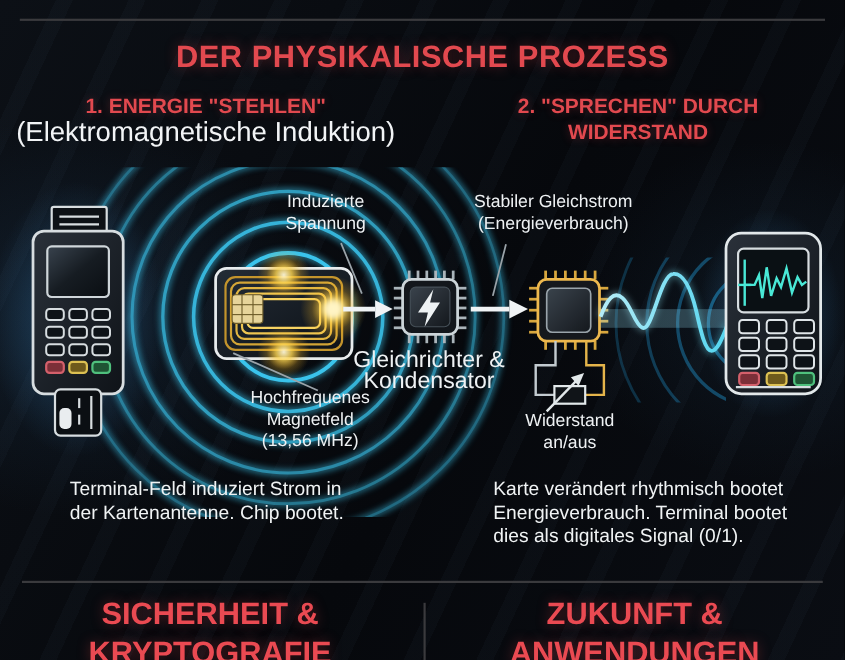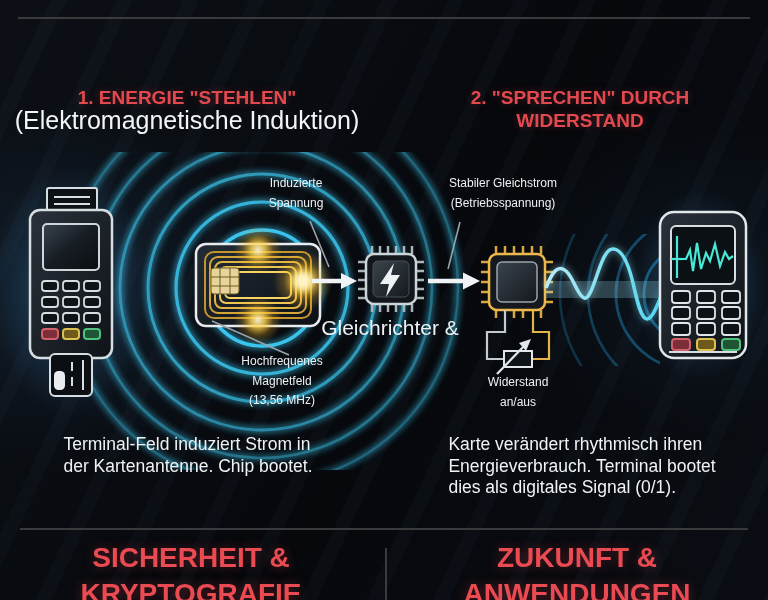--- a/index.html
+++ b/index.html
@@ -16,36 +16,37 @@
   .title{
     position:absolute;left:384px;top:36px;transform:translateX(-50%);
     margin:0;font-size:28px;font-weight:bold;letter-spacing:.5px;white-space:nowrap;
     color:#e2494f;text-shadow:0 0 12px rgba(230,65,72,.35);
   }
   .col-head{position:absolute;text-align:center;transform:translateX(-50%);white-space:nowrap;}
   .step{font-size:19px;font-weight:bold;color:#e2494f;line-height:23px;text-shadow:0 0 9px rgba(230,65,72,.30);}
   .sub{font-size:25px;color:#f2f4f6;line-height:23px;}
   .diagram{position:absolute;left:0;top:0;}
   .label{position:absolute;transform:translateX(-50%);text-align:center;color:#eef1f3;
-         font-size:12px;line-height:19.5px;white-space:nowrap;}
+         font-size:16px;line-height:19.5px;white-space:nowrap;}
   .desc{position:absolute;transform:translateX(-50%);text-align:left;color:#f0f3f4;
         font-size:17.5px;line-height:21.5px;white-space:nowrap;}
   .hdivider{position:absolute;left:20px;top:528px;width:728px;height:2px;background:#3a3a3d;}
   .vdivider{position:absolute;left:385px;top:548px;width:2px;height:52px;background:#3a3a3d;}
   .footer-h{position:absolute;transform:translateX(-50%);text-align:center;white-space:nowrap;
             font-size:28px;font-weight:bold;line-height:36px;color:#ea4a52;
             text-shadow:0 0 12px rgba(235,70,75,.35);}
 </style>
 </head>
 <body>
 
 <div class="canvas">
 
   <div class="topline"></div>
 
+  <h1 class="title">DER PHYSIKALISCHE PROZESS</h1>
 
   <div class="col-head" style="left:187px;top:86px;">
     <div class="step">1. ENERGIE "STEHLEN"</div>
     <div class="sub">(Elektromagnetische Induktion)</div>
   </div>
 
   <div class="col-head" style="left:580px;top:86px;">
     <div class="step">2. "SPRECHEN" DURCH</div>
     <div class="step">WIDERSTAND</div>
   </div>
@@ -287,41 +288,42 @@
       <line x1="669" y1="352" x2="737" y2="352" stroke="#d7dde0" stroke-width="2"></line>
     </g>
   </svg>
 
   <div class="label" style="left:296px;top:174px;">
     <div>Induzierte</div>
     <div>Spannung</div>
   </div>
   <div class="label" style="left:503px;top:174px;">
     <div>Stabiler Gleichstrom</div>
-    <div>(Betriebsspannung)</div>
+    <div>(Energieverbrauch)</div>
   </div>
   <div class="label" style="left:390px;top:319px;font-size:21px;line-height:18.5px;">
     <div>Gleichrichter &amp;</div>
+    <div>Kondensator</div>
   </div>
   <div class="label" style="left:282px;top:352px;">
     <div>Hochfrequenes</div>
     <div>Magnetfeld</div>
     <div>(13,56 MHz)</div>
   </div>
   <div class="label" style="left:518px;top:373px;">
     <div>Widerstand</div>
     <div>an/aus</div>
   </div>
 
   <div class="desc" style="left:188px;top:434px;">
     <div>Terminal-Feld induziert Strom in</div>
     <div>der Kartenantenne. Chip bootet.</div>
   </div>
   <div class="desc" style="left:582px;top:434px;">
-    <div>Karte verändert rhythmisch ihren</div>
+    <div>Karte verändert rhythmisch bootet</div>
     <div>Energieverbrauch. Terminal bootet</div>
     <div>dies als digitales Signal (0/1).</div>
   </div>
 
   <div class="hdivider"></div>
   <div class="vdivider"></div>
 
   <div class="footer-h" style="left:191px;top:540px;">
     <div>SICHERHEIT &amp;</div>
     <div>KRYPTOGRAFIE</div>

